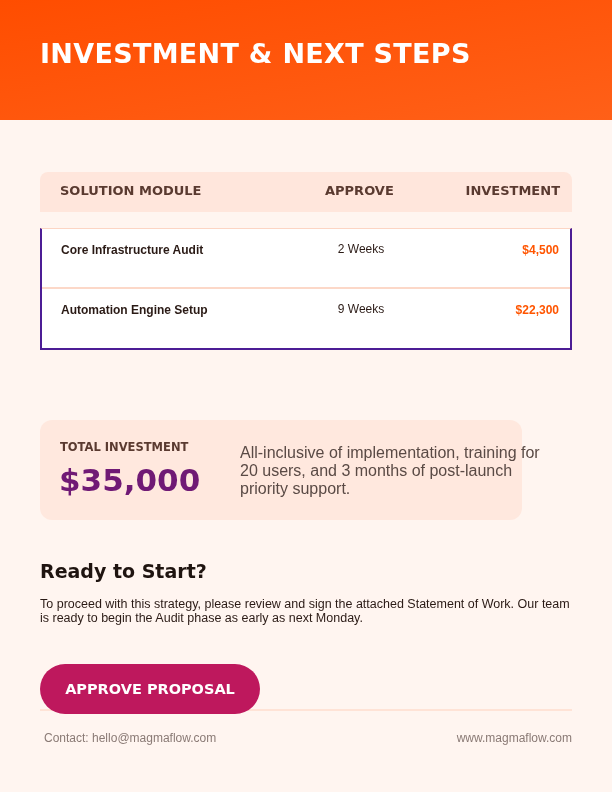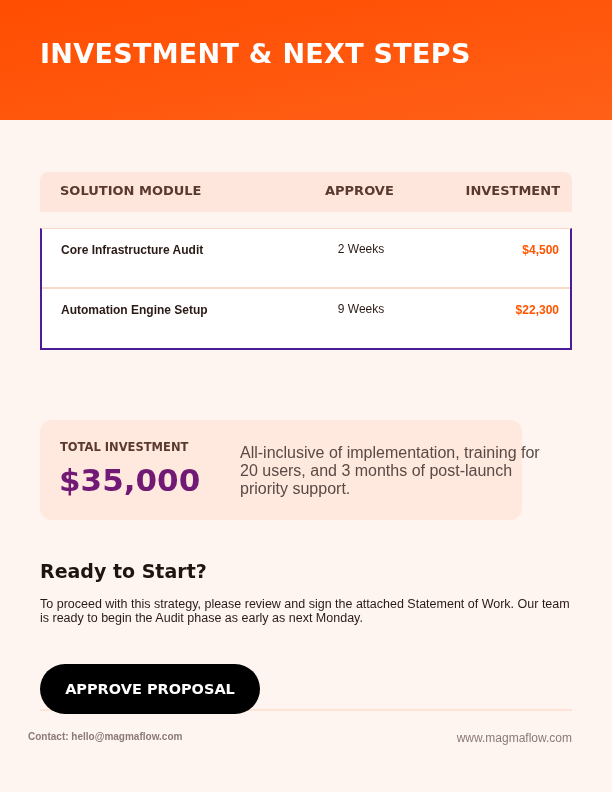--- a/index.html
+++ b/index.html
@@ -74,33 +74,33 @@
     position: absolute; left: 40px; top: 560px;
     font-family: "DejaVu Sans", sans-serif;
     font-weight: bold; font-size: 19px; color: #1f1410;
   }
   .cta-text {
     position: absolute; left: 40px; top: 597px; width: 540px;
     font-size: 12.5px; line-height: 14px; color: #2a1a15;
   }
   .approve-btn {
     position: absolute; left: 40px; top: 664px; width: 220px; height: 50px;
-    background: #000000; border-radius: 25px; border: none;
+    background: #be185d; border-radius: 25px; border: none;
     color: #ffffff; cursor: pointer;
     font-family: "DejaVu Sans", sans-serif;
     font-weight: bold; font-size: 14.5px;
     display: flex; align-items: center; justify-content: center;
   }
   .divider {
     position: absolute; left: 40px; top: 709px; width: 532px; height: 2px;
     background: #ffe3d6;
   }
   .contact {
-    position: absolute; left: 28px; top: 731px;
-    font-size: 10px; color: #8a7a75; font-weight: bold;
+    position: absolute; left: 44px; top: 731px;
+    font-size: 12px; color: #8a7a75;
   }
   .website {
     position: absolute; right: 40px; top: 731px;
     font-size: 12px; color: #8a7a75;
   }
 </style>
 </head>
 <body>
 
 <div class="header">

